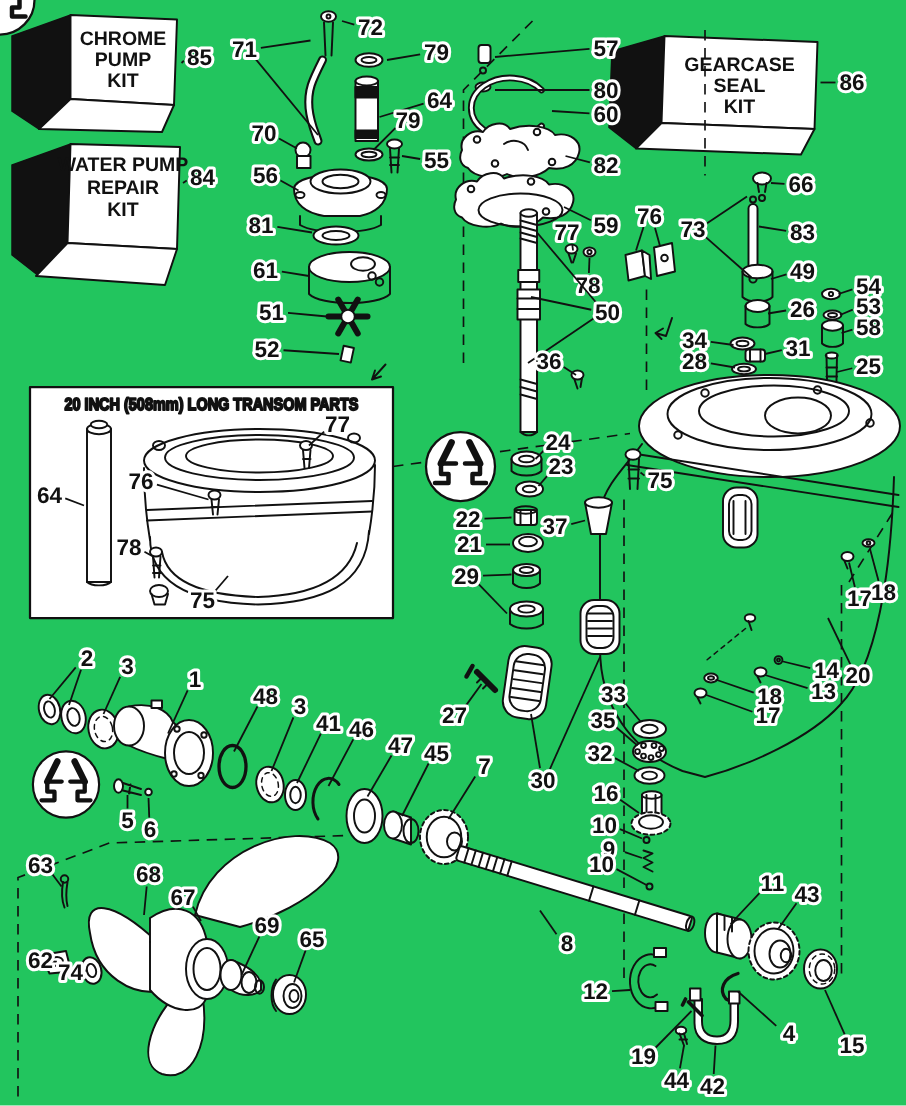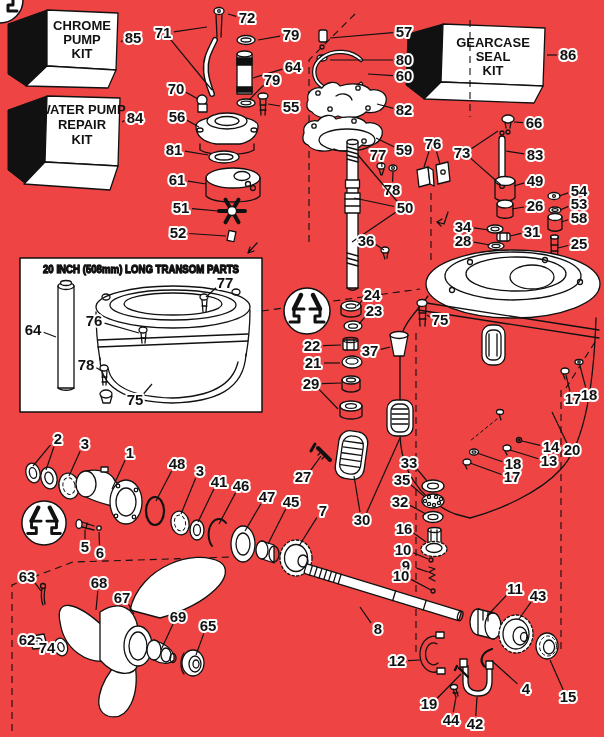--- a/index.html
+++ b/index.html
@@ -1,16 +1,16 @@
 <!DOCTYPE html>
 <html><head>
 <meta charset="utf-8">
 <style>
   html,body{margin:0;padding:0;background:#fff;}
-  .stage{position:relative;width:604px;height:737px;background:#ef4444;overflow:hidden;
+  .stage{position:relative;width:604px;height:737px;background:#22c55e;overflow:hidden;
          font-family:"Liberation Sans", sans-serif;}
   svg{display:block;}
   .callout{font:bold 15px "Liberation Sans", sans-serif;fill:#111;
            paint-order:stroke;stroke:#fff;stroke-width:4px;stroke-linejoin:round;
            text-anchor:middle;}
   .kit-label{font:bold 13px "Liberation Sans", sans-serif;fill:#111;text-anchor:middle;}
   .inset-title{font:bold 11.5px "Liberation Sans", sans-serif;fill:#111;}
   .leader{stroke:#111;stroke-width:1.2;fill:none;}
   .ln{stroke:#111;stroke-width:1.3;fill:none;stroke-linecap:round;stroke-linejoin:round;}
   .wh{fill:#fff;}

